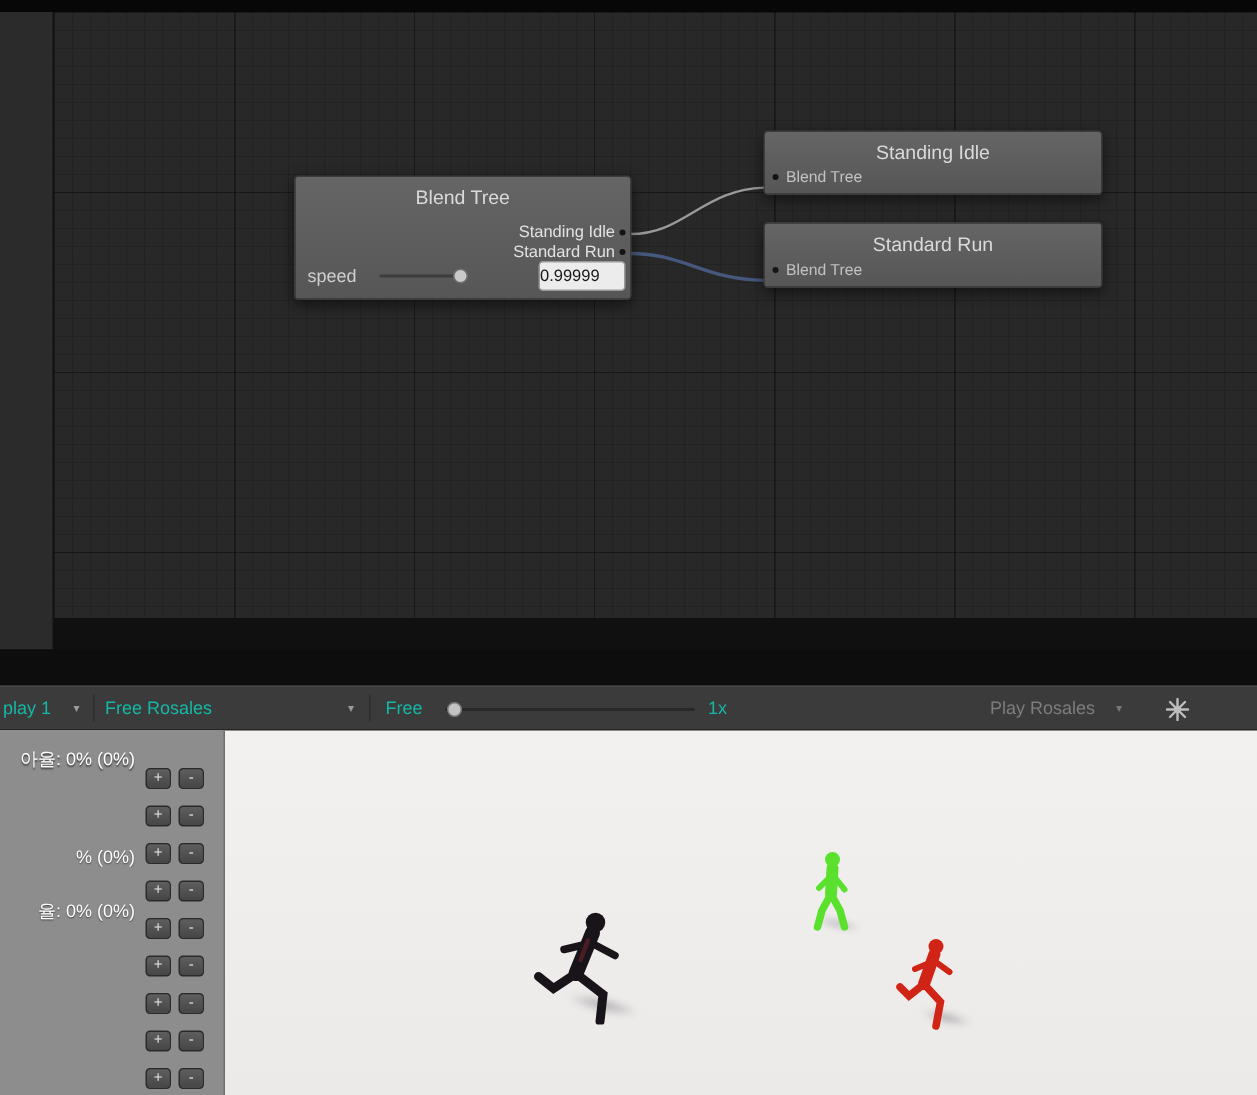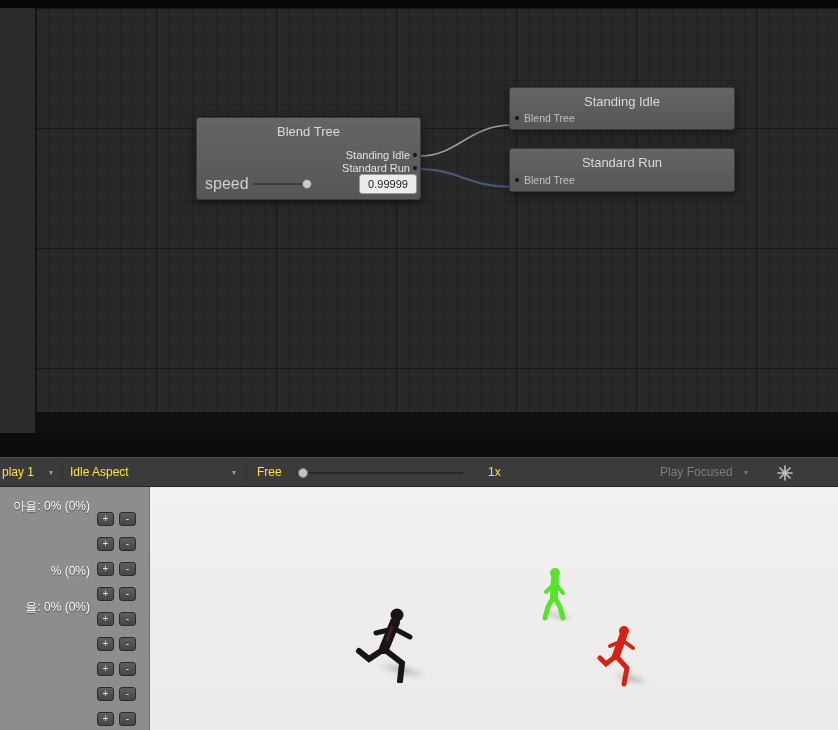--- a/index.html
+++ b/index.html
@@ -22,41 +22,41 @@
 
   .node{position:absolute;background:linear-gradient(#656565,#565656);border:1px solid #3c3c3c;
         border-radius:3px;box-shadow:0 3px 9px rgba(0,0,0,.5);box-sizing:border-box;}
   .blend-node{left:196px;top:117px;width:225px;height:83px;}
   .node-title{font-size:13px;color:#dadada;text-align:center;margin-top:6px;}
   .out-row{position:absolute;right:10px;font-size:11px;color:#e2e2e2;white-space:nowrap;}
   .out-row.r1{top:31px;} .out-row.r2{top:44px;}
   .port{position:absolute;width:4px;height:4px;border-radius:50%;background:#141414;}
   .port.o1{right:3px;top:35px;} .port.o2{right:3px;top:48px;}
   .param-row{position:absolute;left:8px;right:3px;bottom:4px;height:22px;display:flex;align-items:center;}
-  .param-label{font-size:16px;color:#cfcfcf;width:44px;}
+  .param-label{font-size:12px;color:#cfcfcf;width:44px;}
   .slider{position:relative;height:2px;background:#3d3d3d;flex:1;margin:0 12px 0 4px;max-width:98px;}
   .handle{position:absolute;right:-3px;top:-4px;width:10px;height:10px;border-radius:50%;
           background:#c9c9c9;border:1px solid #6f6f6f;box-sizing:border-box;}
   .value-box{width:58px;height:20px;background:#ececec;border:1px solid #9a9a9a;border-radius:3px;
-             color:#1a1a1a;font-size:11px;line-height:18px;text-align:center;box-sizing:border-box;margin-left:38px;}
+             color:#1a1a1a;font-size:11px;line-height:18px;text-align:left;box-sizing:border-box;margin-left:38px;}
   .state-node{left:509px;width:226px;}
   .state-idle{top:87px;height:43px;}
   .state-run{top:148px;height:44px;}
   .motion-label{position:absolute;left:14px;bottom:5px;font-size:10.5px;color:#c2c2c2;}
   .port.in{left:5px;bottom:9px;}
 
   .graph-footer{position:absolute;left:36px;top:412px;width:802px;height:21px;background:#333333;
                 border-top:1px solid #202020;box-sizing:border-box;
                 font-size:11px;color:#8d8d8d;line-height:19px;padding-left:5px;}
   .black-gap{position:absolute;left:0;top:433px;width:838px;height:24px;background:#0d0d0d;}
 
   
   .toolbar{position:absolute;left:0;top:457px;width:838px;height:30px;background:#3b3b3b;
            border-top:1px solid #474747;border-bottom:1px solid #262626;box-sizing:border-box;}
-  .tb-text{position:absolute;top:50%;transform:translateY(-50%);font-size:12px;color:#fde047;white-space:nowrap;}
+  .tb-text{position:absolute;top:50%;transform:translateY(-50%);font-size:12px;color:#14b8a6;white-space:nowrap;}
   .tb-caret{position:absolute;top:50%;transform:translateY(-50%);font-size:8px;color:#9b9b9b;}
   .tb-sep{position:absolute;top:5px;bottom:5px;width:1px;background:#2e2e2e;}
   .tb-track{position:absolute;left:297px;top:14px;width:166px;height:2px;background:#292929;}
   .tb-handle{position:absolute;left:298px;top:10px;width:10px;height:10px;border-radius:50%;
              background:#c2c2c2;border:1px solid #7c7c7c;box-sizing:border-box;}
   .dim{color:#7d7d7d;}
   .burst{position:absolute;left:777px;top:7px;width:16px;height:16px;}
 
   
   .game{position:absolute;left:0;top:487px;width:838px;height:243px;overflow:hidden;
@@ -124,30 +124,30 @@
   </div>
 
 
   <div class="black-gap"></div>
 
   <div class="toolbar">
     <span class="tb-text" style="left:2px">play 1</span>
     <span class="tb-caret" style="left:49px">▾</span>
     <div class="tb-sep" style="left:62px"></div>
 
-    <span class="tb-text" style="left:70px">Idle Aspect</span>
+    <span class="tb-text" style="left:70px">Free Rosales</span>
     <span class="tb-caret" style="left:232px">▾</span>
     <div class="tb-sep" style="left:246px"></div>
 
     <span class="tb-text" style="left:257px">Free</span>
     <div class="tb-track"></div>
     <div class="tb-handle"></div>
-    <span class="tb-text" style="left:488px">1x</span>
-
-    <span class="tb-text dim" style="left:660px">Play Focused</span>
+    <span class="tb-text" style="left:472px">1x</span>
+
+    <span class="tb-text dim" style="left:660px">Play Rosales</span>
     <span class="tb-caret" style="left:744px;color:#777">▾</span>
 
     <svg class="burst" viewBox="0 0 16 16">
       <g stroke="#bdbdbd" stroke-width="1.6" stroke-linecap="round">
         <line x1="8" y1="1" x2="8" y2="15"></line>
           <line x1="1" y1="8" x2="15" y2="8"></line>
         <line x1="3" y1="3" x2="13" y2="13"></line>
           <line x1="13" y1="3" x2="3" y2="13"></line>
       </g>
       <circle cx="8" cy="8" r="2.4" fill="#bdbdbd"></circle>

